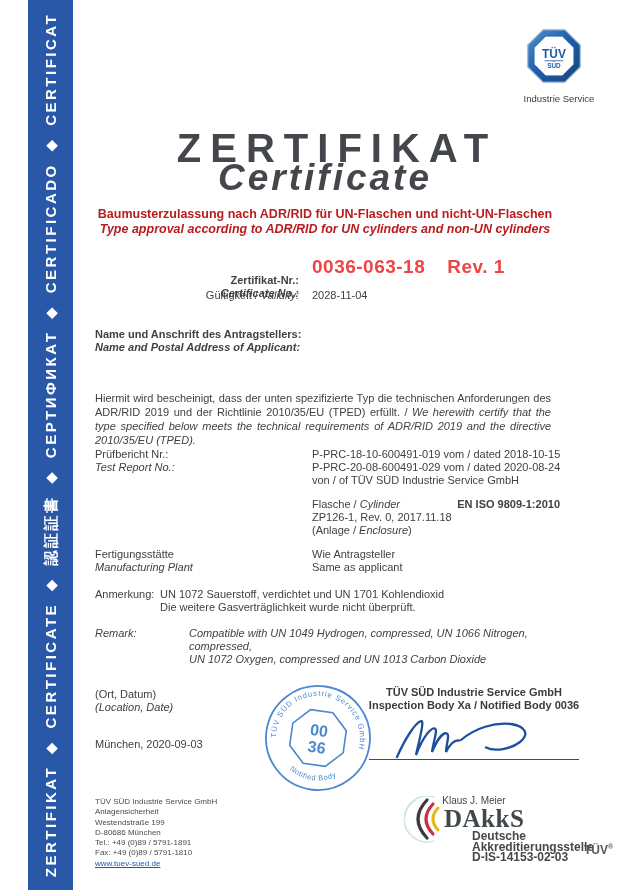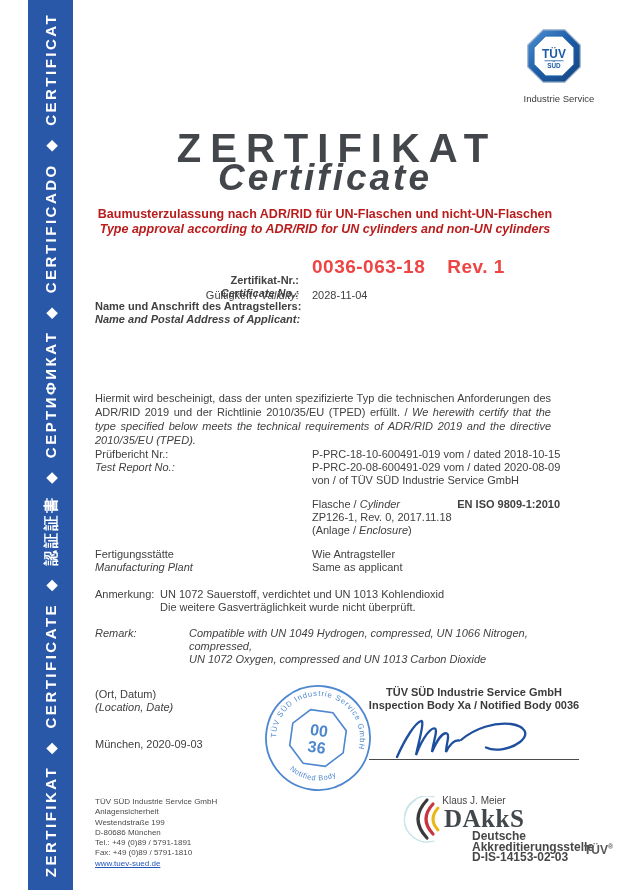--- a/index.html
+++ b/index.html
@@ -29,21 +29,21 @@
     font-size:37px;line-height:42px;font-weight:bold;font-style:italic;letter-spacing:3px;color:#43474b;}
   .subtitle{position:absolute;left:80px;top:207px;width:490px;text-align:center;
     font-size:12.5px;line-height:14.5px;font-weight:bold;color:#b91c1c;}
 
   .certno-label{position:absolute;left:95px;top:258px;width:204px;text-align:right;font-weight:bold;margin-top:16px;}
   .certno-value{position:absolute;left:312px;top:256px;font-size:19px;font-weight:bold;color:#ef4444;letter-spacing:0.5px;}
   .certno-rev{margin-left:22px;}
   .validity-label{position:absolute;left:95px;top:289px;width:204px;text-align:right;}
   .validity-value{position:absolute;left:312px;top:289px;}
 
-  .applicant-label{position:absolute;left:95px;top:300px;font-weight:bold;}
+  .applicant-label{position:absolute;left:95px;top:328px;font-weight:bold;}
   .applicant-value{position:absolute;left:312px;top:318px;}
 
   .statement{position:absolute;left:95px;top:391px;width:456px;text-align:justify;font-size:11px;line-height:14px;}
 
   .report-label{position:absolute;left:95px;top:448px;}
   .report-value{position:absolute;left:312px;top:448px;}
 
   .type-label{position:absolute;left:95px;top:498px;}
   .type-value{position:absolute;left:312px;top:498px;}
   .type-standard{position:absolute;left:455px;top:498px;width:105px;text-align:right;font-weight:bold;}
@@ -129,21 +129,21 @@
   <div class="statement">
     <span>Hiermit wird bescheinigt, dass der unten spezifizierte Typ die technischen Anforderungen des ADR/RID 2019 und der Richtlinie 2010/35/EU (TPED) erfüllt. / </span><span class="i">We herewith certify that the type specified below meets the technical requirements of ADR/RID 2019 and the directive 2010/35/EU (TPED).</span>
   </div>
 
   <div class="report-label t11">
     <div>Prüfbericht Nr.:</div>
     <div class="i">Test Report No.:</div>
   </div>
   <div class="report-value t11">
     <div>P-PRC-18-10-600491-019 vom / dated 2018-10-15</div>
-    <div>P-PRC-20-08-600491-029 vom / dated 2020-08-09</div>
+    <div>P-PRC-20-08-600491-029 vom / dated 2020-08-24</div>
     <div>von / of TÜV SÜD Industrie Service GmbH</div>
   </div>
 
   <div class="type-value t11">
     <div><span>Flasche / </span><span class="i">Cylinder</span></div>
     <div>ZP126-1, Rev. 0, 2017.11.18</div>
     <div><span>(Anlage / </span><span class="i">Enclosure</span><span>)</span></div>
   </div>
   <div class="type-standard t11">EN ISO 9809-1:2010</div>
 
@@ -151,21 +151,21 @@
     <div>Fertigungsstätte</div>
     <div class="i">Manufacturing Plant</div>
   </div>
   <div class="plant-value t11">
     <div>Wie Antragsteller</div>
     <div>Same as applicant</div>
   </div>
 
   <div class="remark-label-de t11">Anmerkung:</div>
   <div class="remark-de t11">
-    <div>UN 1072 Sauerstoff, verdichtet und UN 1013 Kohlendioxid</div>
+    <div>UN 1072 Sauerstoff, verdichtet und UN 1701 Kohlendioxid</div>
     <div>Die weitere Gasverträglichkeit wurde nicht überprüft.</div>
   </div>
   <div class="remark-label-en t11">Remark:</div>
   <div class="remark-en t11">
     <div>Compatible with UN 1049 Hydrogen, compressed, UN 1066 Nitrogen, compressed,</div>
     <div>UN 1072 Oxygen, compressed and UN 1013 Carbon Dioxide</div>
   </div>
 
   <div class="ort t11">
     <div>(Ort, Datum)</div>

